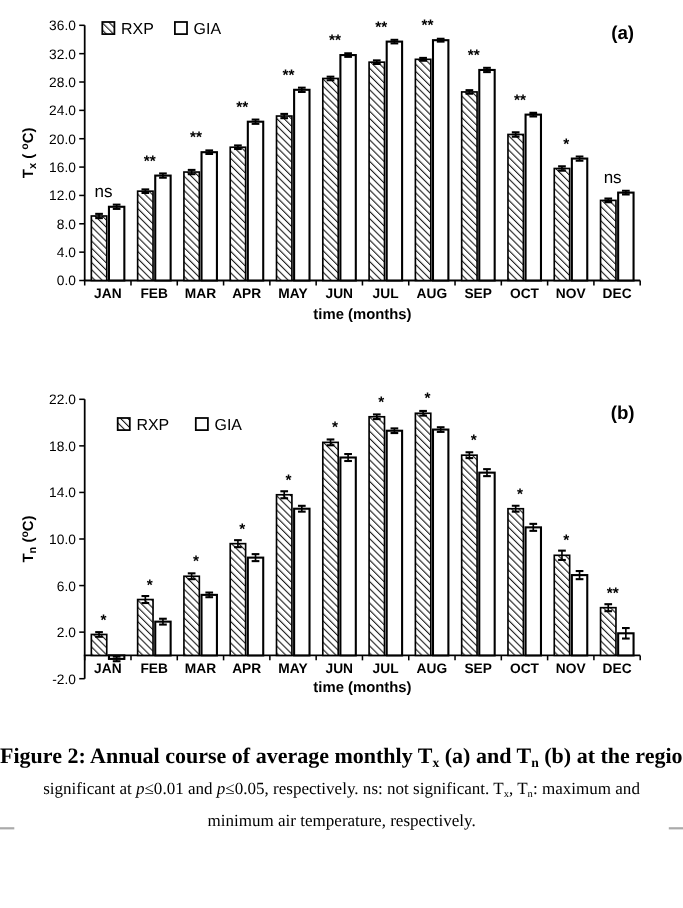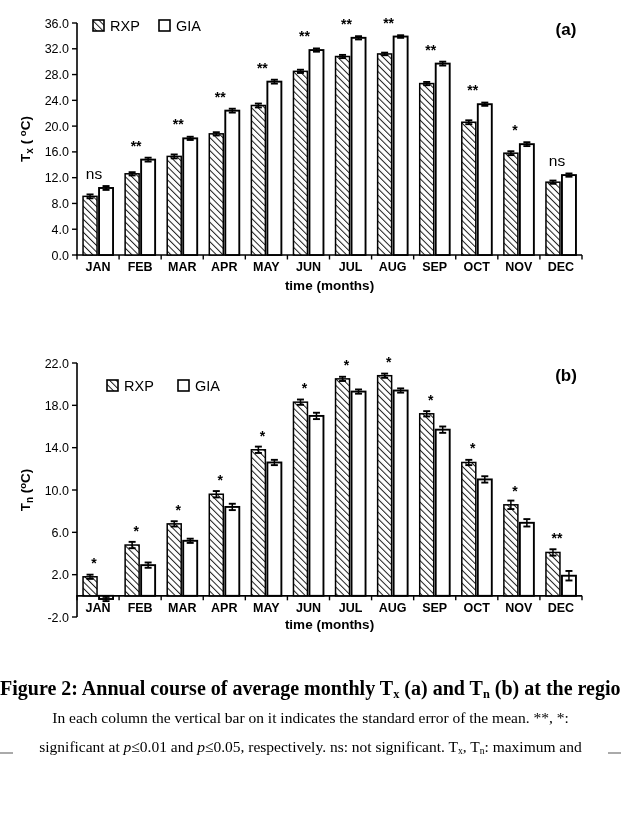--- a/index.html
+++ b/index.html
@@ -360,18 +360,18 @@
       <text x="329.5" y="298.83333333333337" text-anchor="middle" class="axis-label">time (months)</text>
       <text x="30" y="160" text-anchor="middle" class="axis-label" transform="rotate(-90 30 160)"><tspan dy="0" font-size="13.5">T</tspan><tspan dy="3" font-size="10">n</tspan><tspan dy="-3" font-size="13.5"> (</tspan><tspan dy="-4.5" font-size="9.5">o</tspan><tspan dy="4.5" font-size="13.5">C)</tspan></text>
       <rect x="107" y="50" width="11" height="11" fill="url(#hatch1)" stroke="#000000" stroke-width="1.6"></rect>
       <text x="124" y="60.5" class="legend-label">RXP</text>
       <rect x="178" y="50" width="11" height="11" fill="#ffffff" stroke="#000000" stroke-width="1.6"></rect>
       <text x="195" y="60.5" class="legend-label">GIA</text>
       <text x="566" y="51" text-anchor="middle" class="panel-label">(b)</text>
     </svg>
   <div id="caption">
       <div class="cap-line cap-bold"><span>Figure 2: Annual course of average monthly T</span><span class="cap-sub">x</span><span> (a) and T</span><span class="cap-sub">n</span><span> (b) at the regions of</span></div>
-      <div class="cap-line"><span>In each column the vertical bar on it indicates the standard error of the mean. **, *:</span></div>
       <div class="cap-line"><span>significant at </span><span class="cap-it">p</span><span>≤0.01 and </span><span class="cap-it">p</span><span>≤0.05, respectively. ns: not significant. T</span><span class="cap-sub">x</span><span>, T</span><span class="cap-sub">n</span><span>: maximum and</span></div>
+      <div class="cap-line"><span>minimum air temperature, respectively.</span></div>
     </div>
   <div class="margin-mark left"></div>
   <div class="margin-mark right"></div>
 </div>
 
 </body></html>

